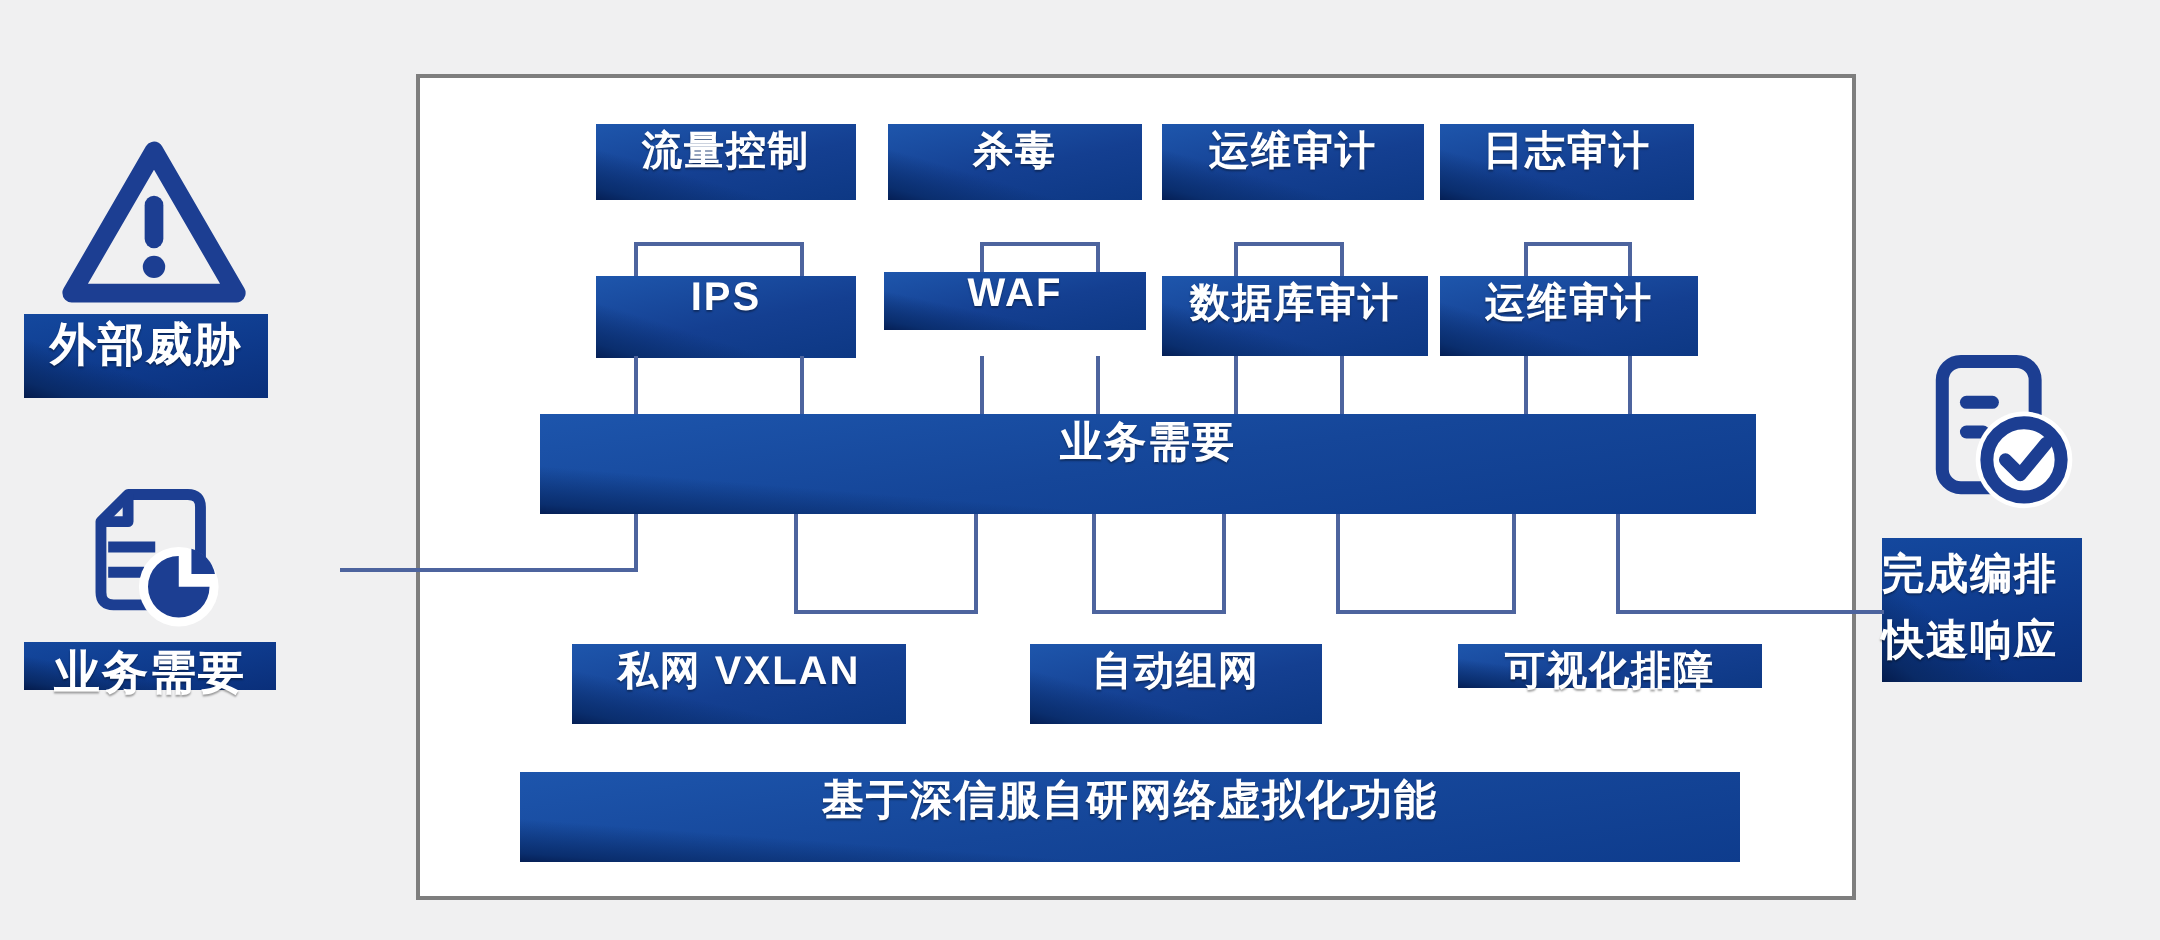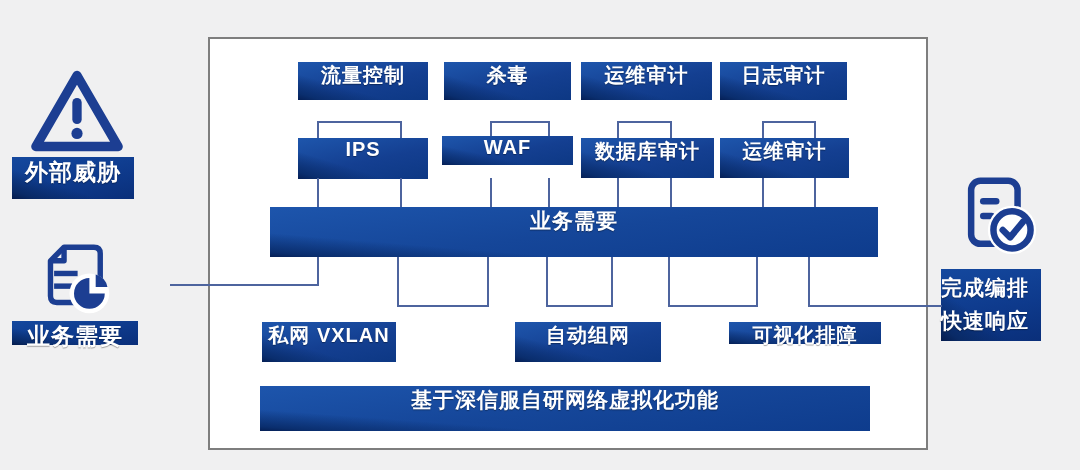--- a/index.html
+++ b/index.html
@@ -161,21 +161,21 @@
   <div class="vline" style="left:317px;top:257px;height:29px;"></div>
   <div class="hline" style="left:170px;top:284px;width:149px;"></div>
 
   <div class="loop" style="left:397px;top:257px;width:92px;height:50px;"></div>
   <div class="loop" style="left:546px;top:257px;width:67px;height:50px;"></div>
   <div class="loop" style="left:668px;top:257px;width:90px;height:50px;"></div>
 
   <div class="vline" style="left:808px;top:257px;height:50px;"></div>
   <div class="hline" style="left:808px;top:305px;width:134px;"></div>
 
-  <div class="bbox" style="left:262px;top:322px;width:134px;height:40px;">
+  <div class="bbox" style="left:286px;top:322px;width:167px;height:40px;">
     <span>私网 VXLAN</span>
   </div>
   <div class="bbox" style="left:515px;top:322px;width:146px;height:40px;">
     <span>自动组网</span>
   </div>
   <div class="bbox" style="left:729px;top:322px;width:152px;height:22px;">
     <span>可视化排障</span>
   </div>
 
   <div class="bbox bar" style="left:260px;top:386px;width:610px;height:45px;">

